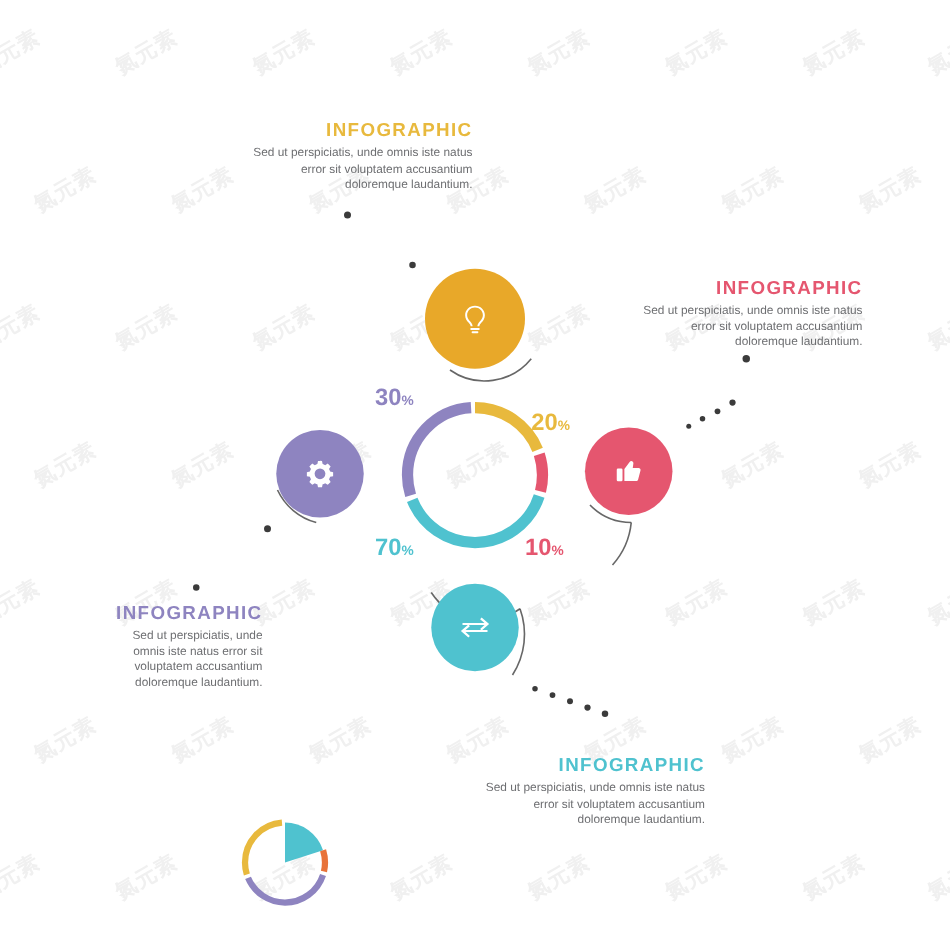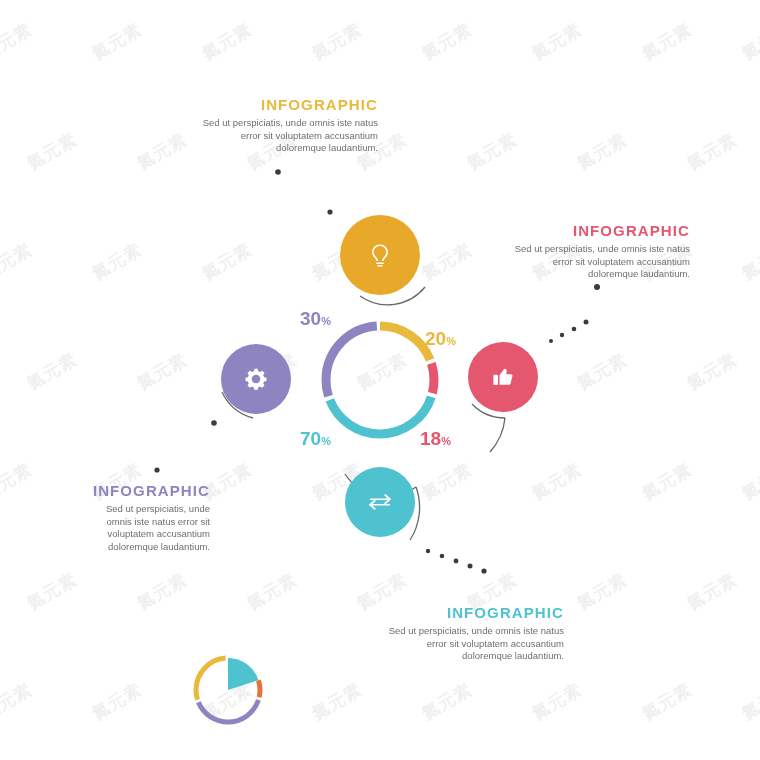--- a/index.html
+++ b/index.html
@@ -158,21 +158,21 @@
     <g id="mini-layer">
         <path d="M228 690 L228 658 A32 32 0 0 1 258.4338085214449 680.1114561800017 Z" fill="#4fc2cf"></path>
         <circle cx="228" cy="690" r="32" fill="none" stroke="#e8733a" stroke-width="5" stroke-dasharray="17.31366617978375 183.748263649963" stroke-dashoffset="-40.21238596594935" transform="rotate(-90 228 690)"></circle>
         <circle cx="228" cy="690" r="32" fill="none" stroke="#8e84c0" stroke-width="5" stroke-dasharray="77.63224512870778 123.42968470103898" stroke-dashoffset="-60.31857894892403" transform="rotate(-90 228 690)"></circle>
         <circle cx="228" cy="690" r="32" fill="none" stroke="#e8b93d" stroke-width="5" stroke-dasharray="57.526052145733104 143.53587768401366" stroke-dashoffset="-140.74335088082273" transform="rotate(-90 228 690)"></circle>
       </g>
   </svg>
 
   <div id="pct-layer">
       <div class="pct" style="left: 425px; top: 328px; color: rgb(232, 185, 61);"><span>20</span><span class="sm">%</span></div>
-      <div class="pct" style="left: 420px; top: 428px; color: rgb(229, 86, 111);"><span>18</span><span class="sm">%</span></div>
+      <div class="pct" style="left: 420px; top: 428px; color: rgb(229, 86, 111);"><span>10</span><span class="sm">%</span></div>
       <div class="pct" style="left: 300px; top: 428px; color: rgb(79, 194, 207);"><span>70</span><span class="sm">%</span></div>
       <div class="pct" style="left: 300px; top: 308px; color: rgb(142, 132, 192);"><span>30</span><span class="sm">%</span></div>
     </div>
 
   <div class="node" id="node-bulb" style="left: 340px; top: 215px; width: 80px; height: 80px; background: rgb(232, 168, 41);">
     <span>
       <svg width="34" height="34" viewBox="0 0 34 34">
         <path d="M17 6.5c-4.4 0-7.9 3.4-7.9 7.6 0 2.7 1.4 4.4 2.7 5.9.9 1 1.6 1.9 1.7 3h1.6c-.1-1.8-1.1-3-2.1-4.1-1.2-1.4-2.3-2.7-2.3-4.8 0-3.4 2.8-6.1 6.3-6.1s6.3 2.7 6.3 6.1c0 2.1-1.1 3.4-2.3 4.8-1 1.1-2 2.3-2.1 4.1h1.6c.1-1.1.8-2 1.7-3 1.3-1.5 2.7-3.2 2.7-5.9 0-4.2-3.5-7.6-7.9-7.6z" fill="#fff"></path>
         <rect x="13.2" y="24.4" width="7.6" height="1.5" rx="0.7" fill="#fff"></rect>
         <rect x="14.3" y="27" width="5.4" height="1.5" rx="0.7" fill="#fff"></rect>

